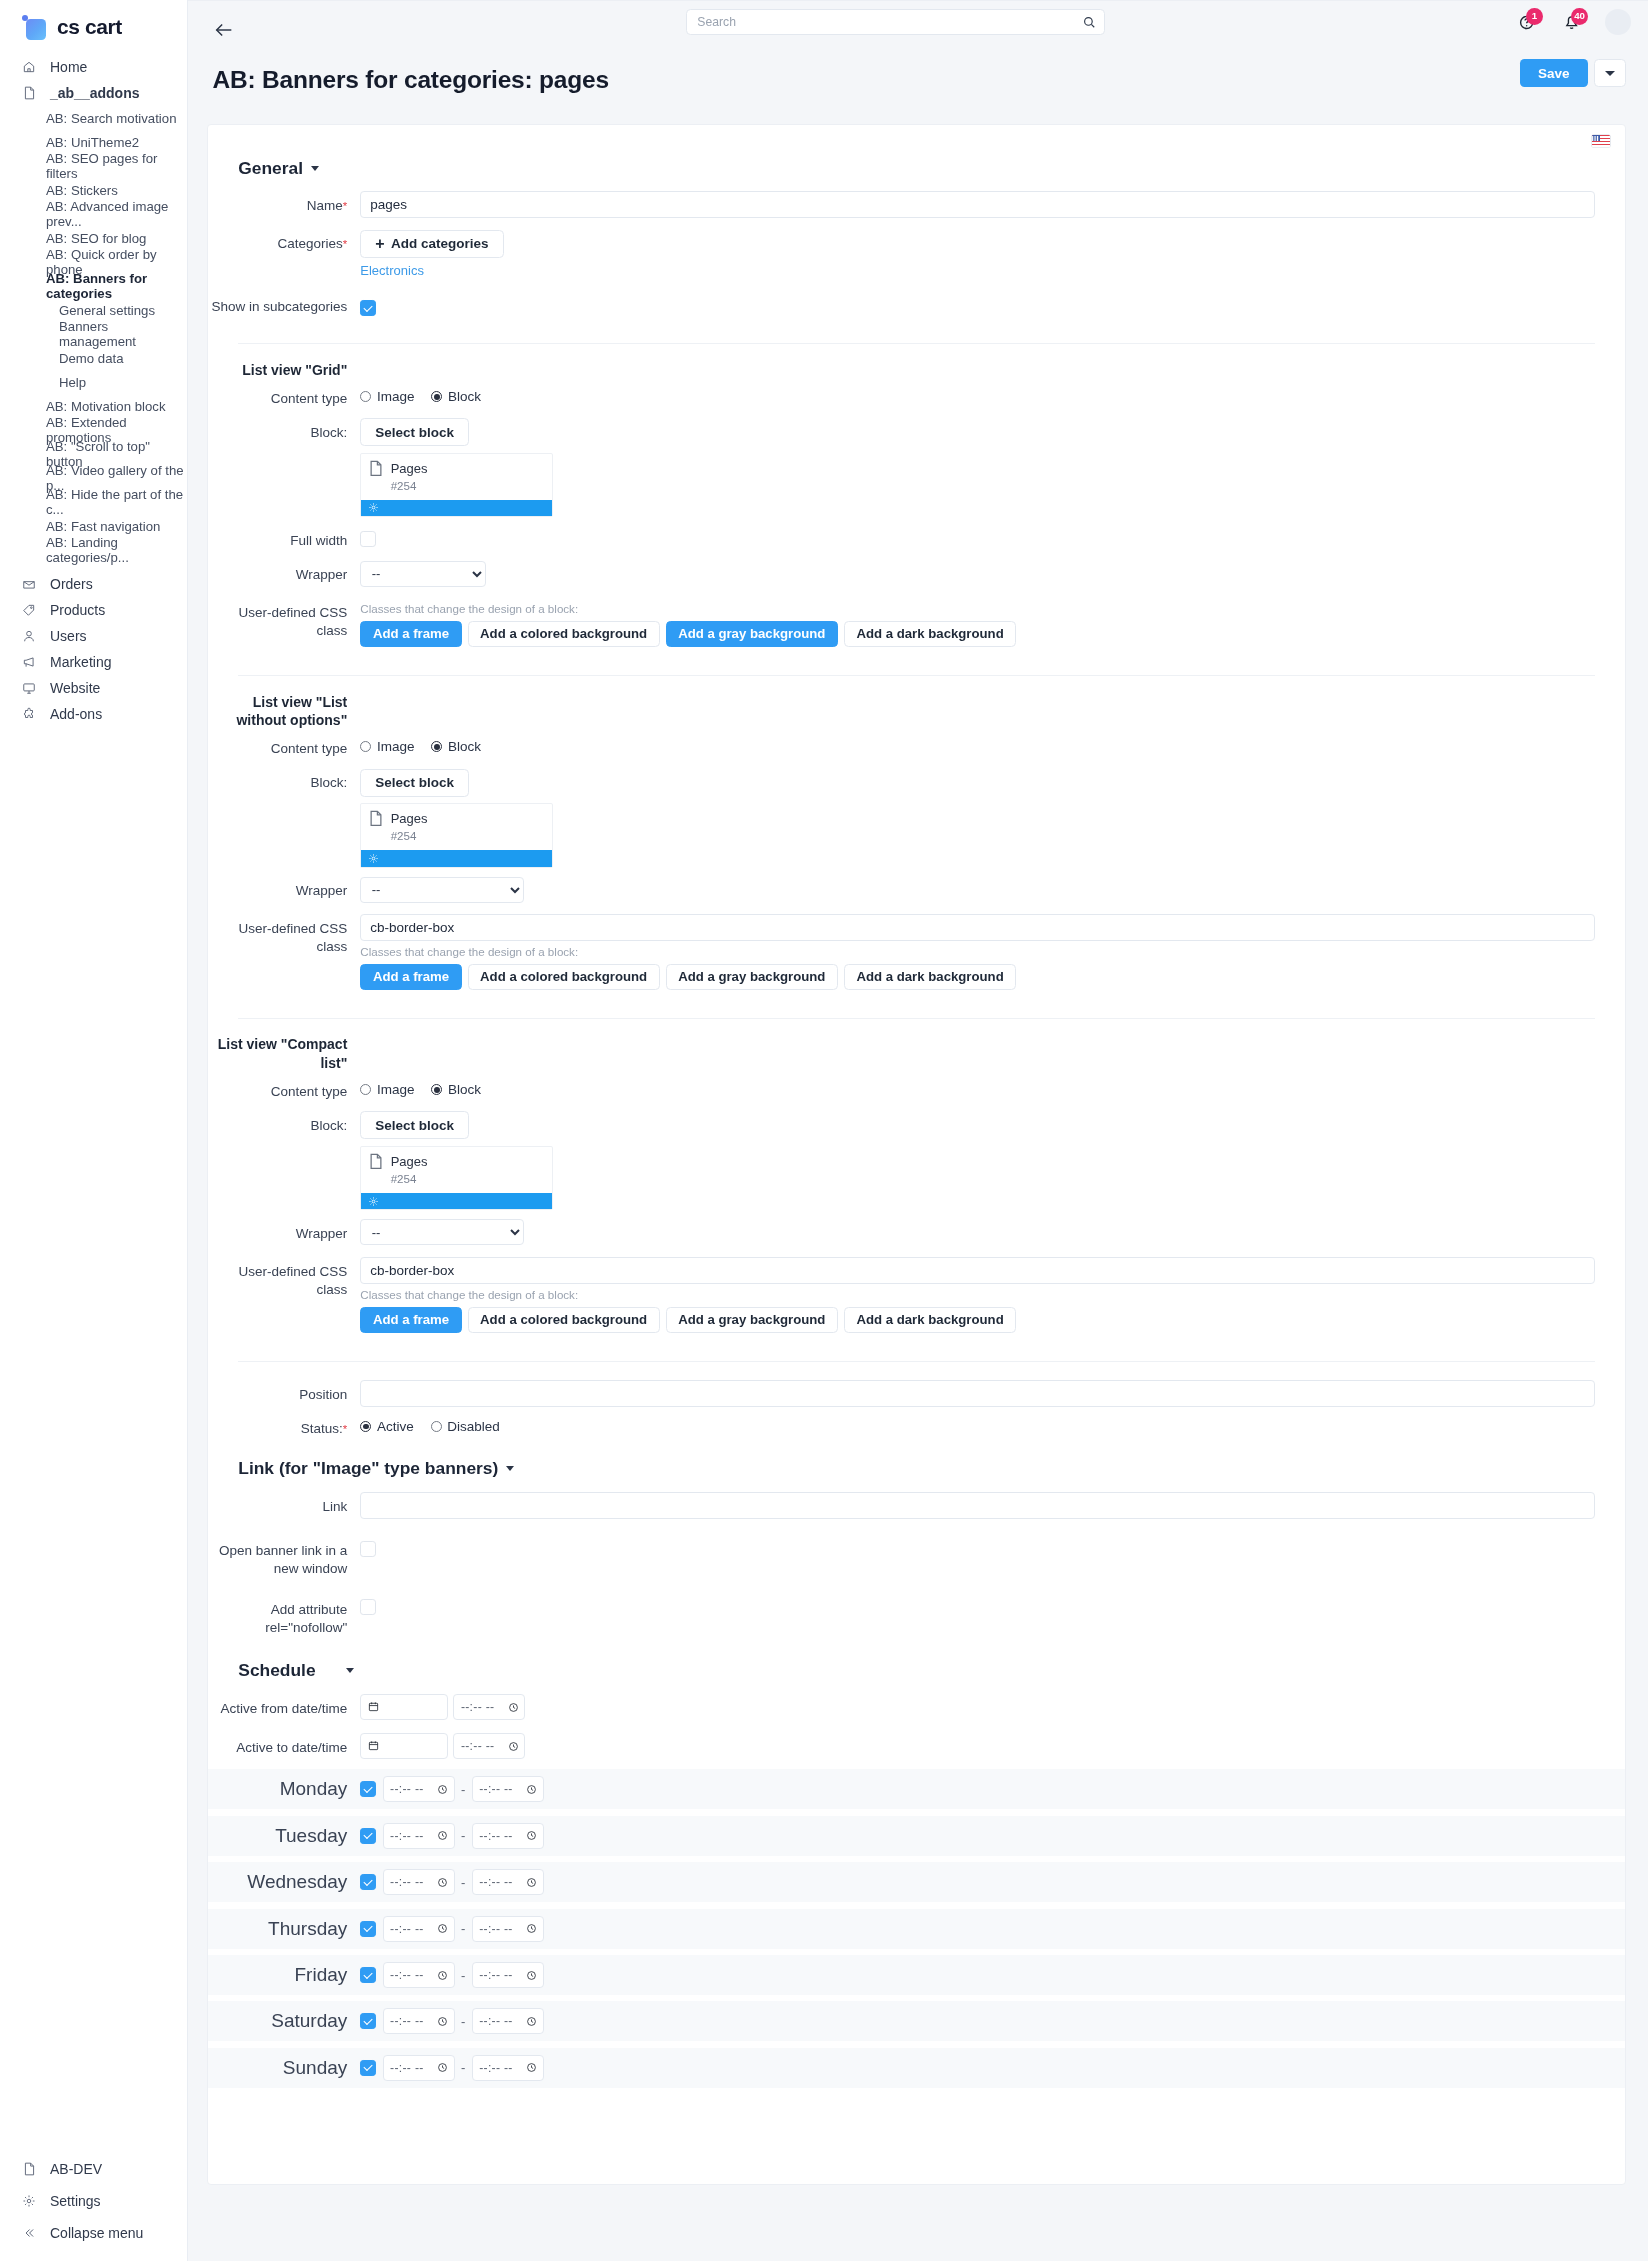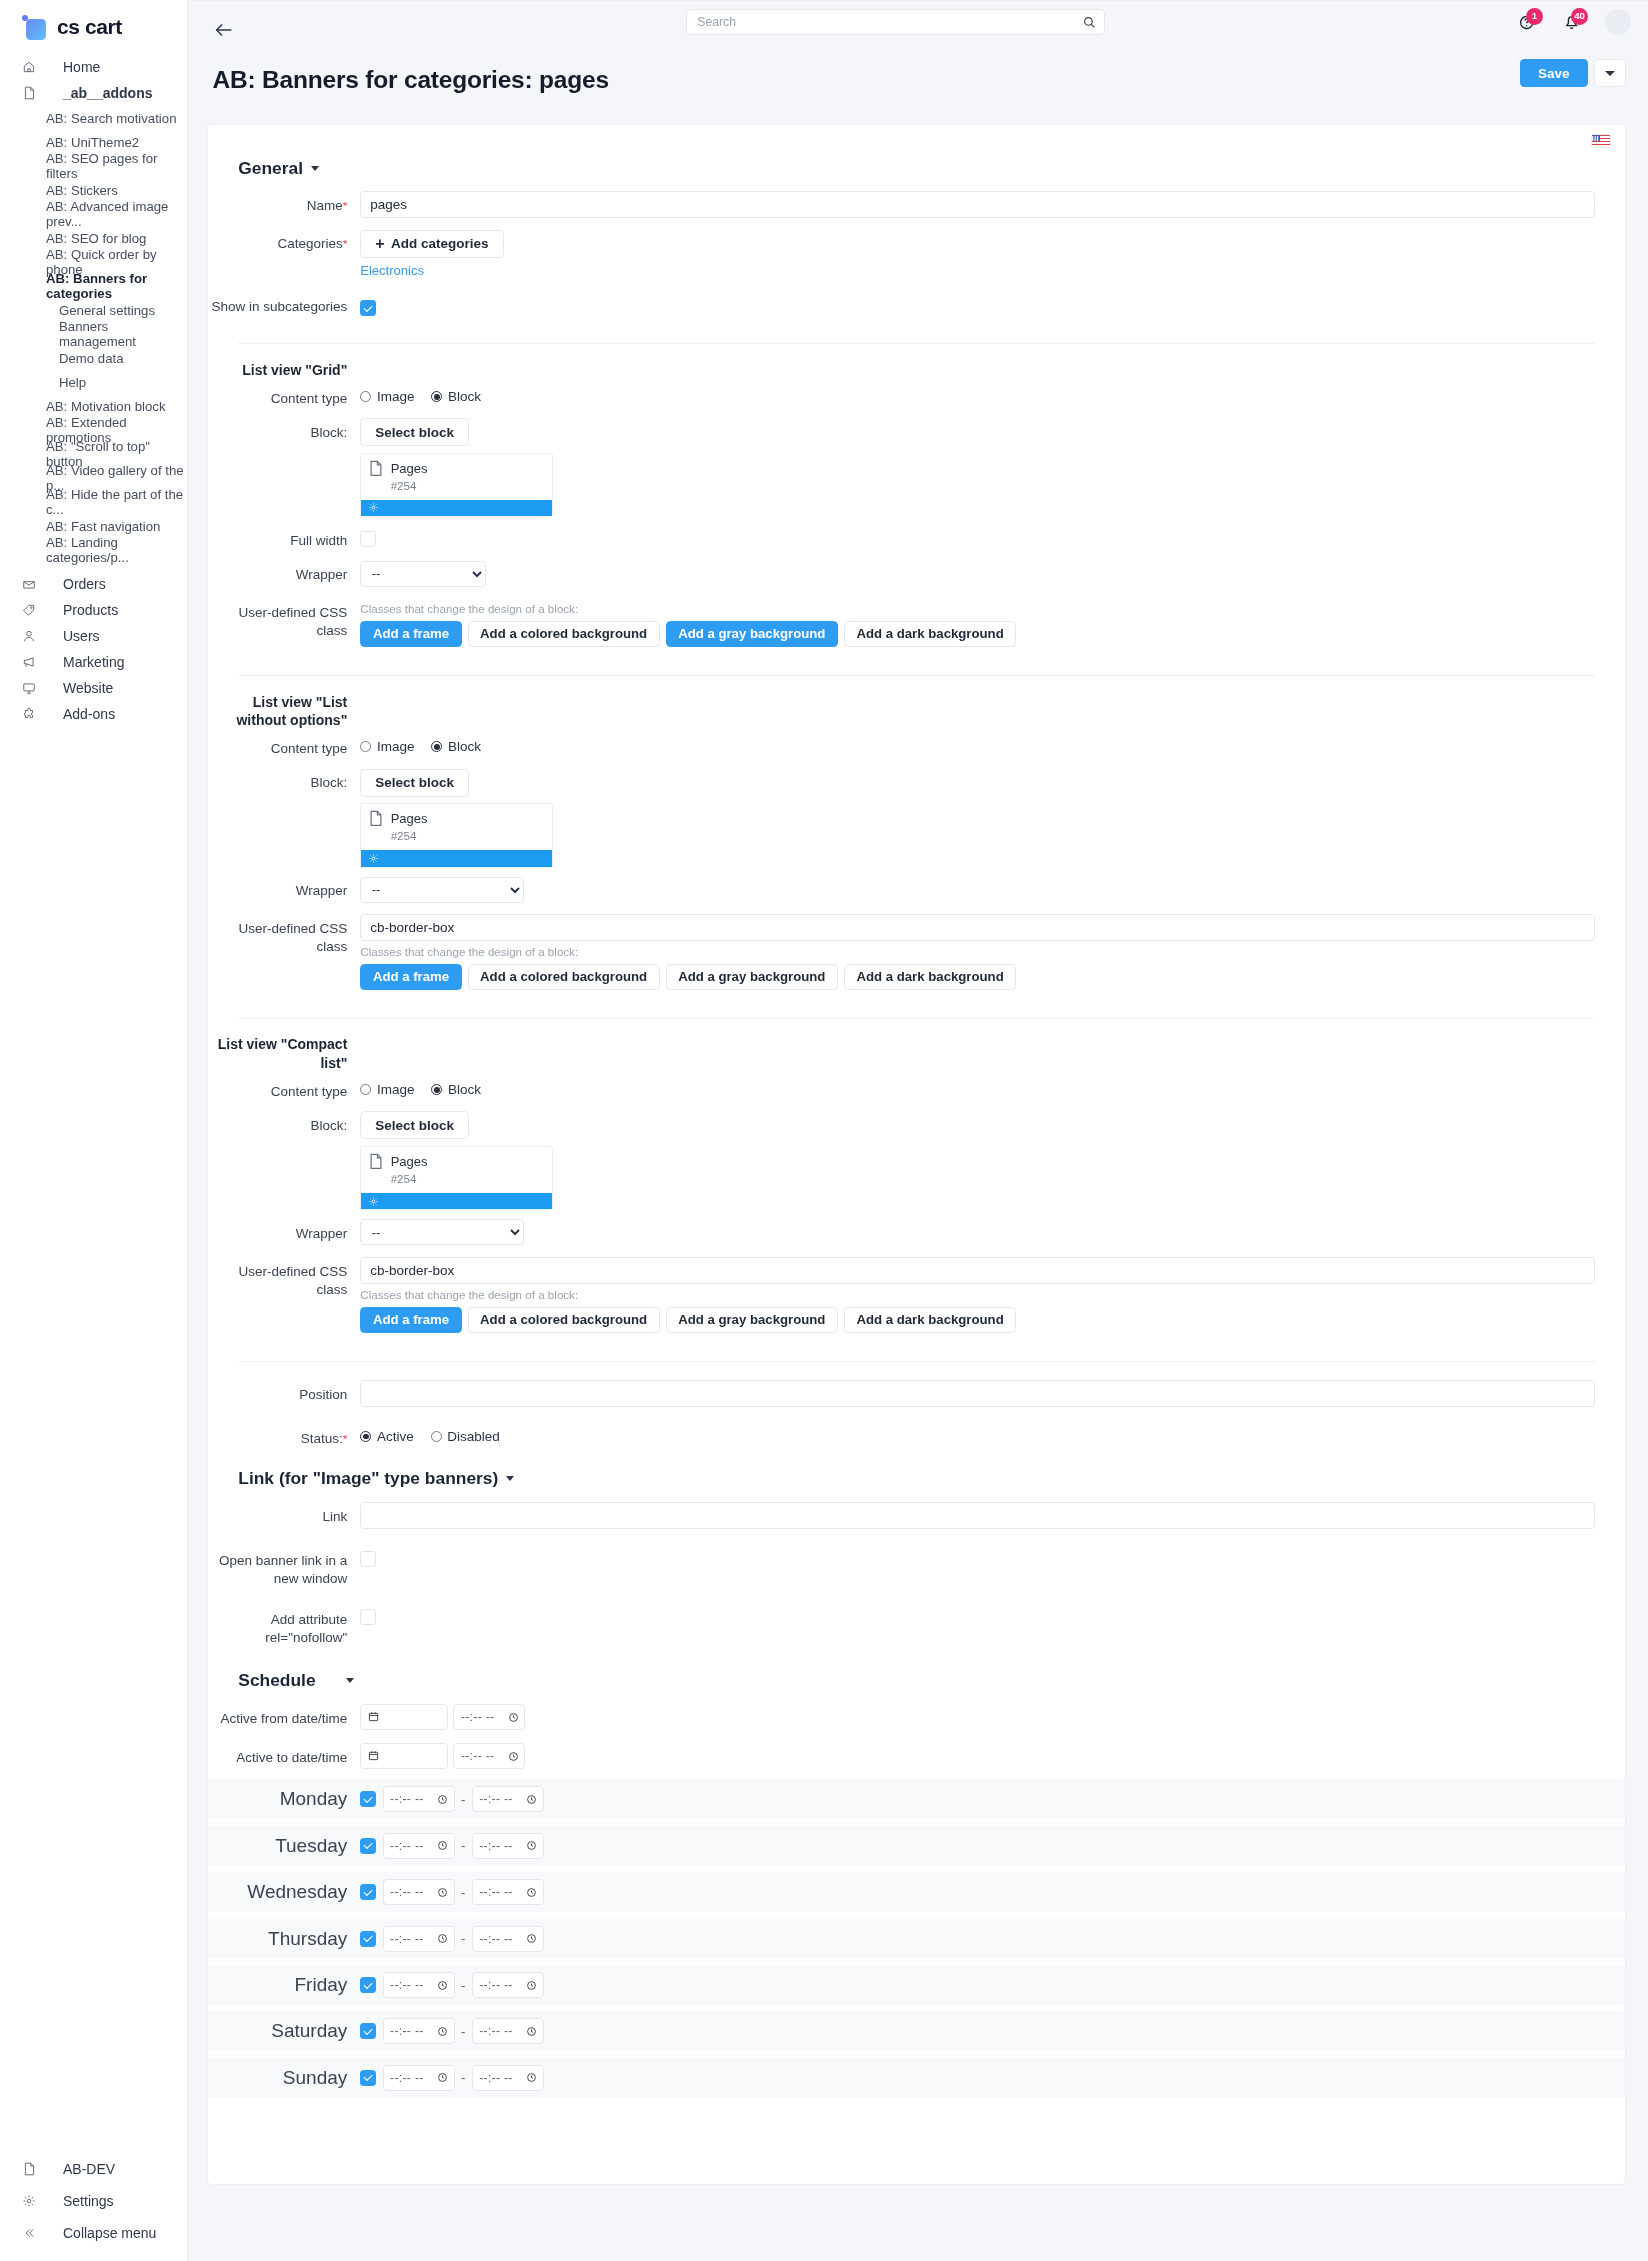--- a/index.html
+++ b/index.html
@@ -27,21 +27,21 @@
   .logo-mark { position: relative; width: 26px; height: 26px; }
   .logo-sq {
     position:absolute; left:3.9px; top:5.2px; width:20.6px; height:20.6px; border-radius:4.5px;
     background: linear-gradient(135deg,#6c8cf5 0%, #5fa8f8 55%, #69c0fb 100%);
   }
   .logo-dot { position:absolute; left:0px; top:0.6px; width:6.4px; height:6.4px; border-radius:50%; background:#5b7ef0;}
   .logo-text { font-size: 21px; font-weight: 700; letter-spacing:-0.4px; color:#141a2e; }
 
   .nav { margin-top: 14px; }
   .nav-item {
-    display:flex; align-items:center; gap:27px;
+    display:flex; align-items:center; gap:14px;
     height: 26px; padding-left: 22px; cursor:pointer;
     font-size: 14px; color:#30394b;
   }
   .nav-item.bold { font-weight:700; }
   .nav-ico { width:14px; height:14px; display:inline-flex; align-items:center; justify-content:center; color:#5a6375; flex:none;}
   .nav-ico svg { display:block; }
   .nav-sub {
     height: 24px; display:flex; align-items:center;
     padding-left: 46px; font-size: 13.2px; color:#454e60; cursor:pointer;
   }
@@ -689,21 +689,21 @@
           </div>
         </div>
       </div>
 
       <div class="group-sep" style="margin-top:28px;"></div>
 
       <div class="frow" style="margin-top:18px;">
         <div class="flabel">Position</div>
         <div class="fctl"><input class="txt" value="" style=""></div>
       </div>
-      <div class="frow" style="margin-top:17px;">
+      <div class="frow" style="margin-top:7px;">
         <div class="flabel"><span>Status:</span><span class="req">*</span></div>
         <div class="fctl">
           <div class="radio-row">
             <span class="ritem">
                 <span class="rd on"></span>
                 <span class="rlabel">Active</span>
               </span>
             <span class="ritem">
                 <span class="rd"></span>
                 <span class="rlabel">Disabled</span>

